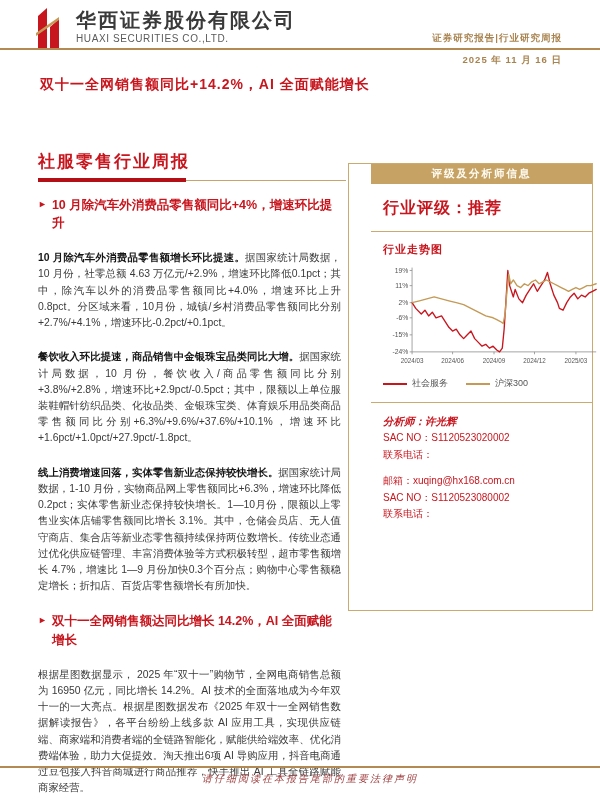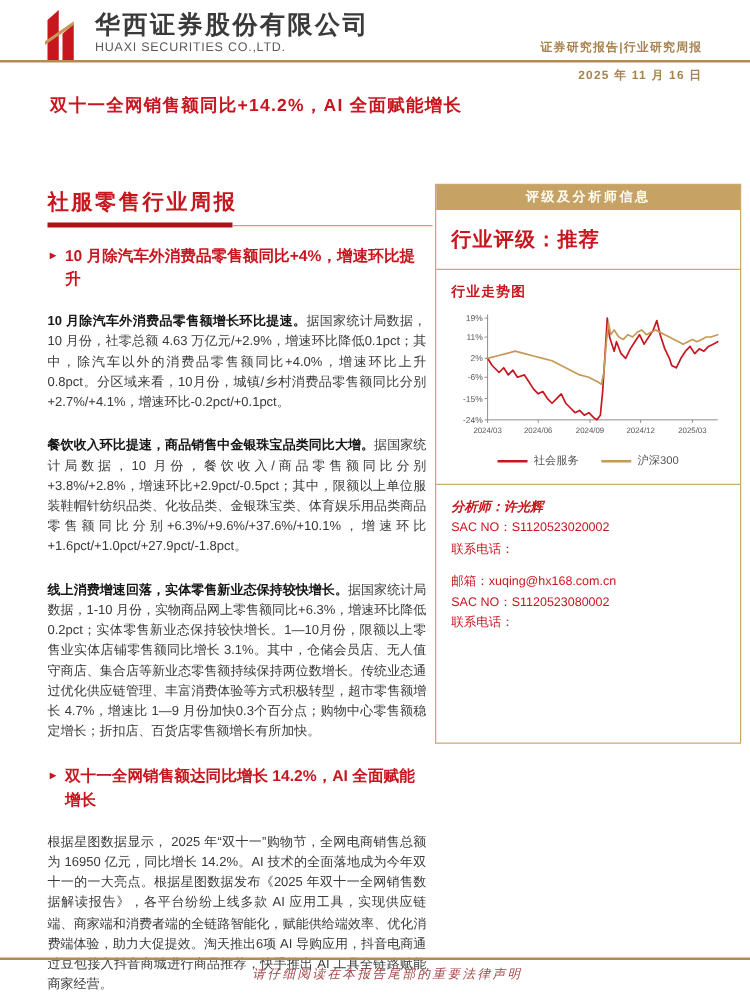--- a/index.html
+++ b/index.html
@@ -25,28 +25,28 @@
   .sub-rule .red-seg { position:absolute; left:0; top:0; width:148px; height:4px; background:#B21016; }
   .sub-rule .gold-seg { position:absolute; left:148px; right:0; top:1.5px; height:1px; background:#C9A469; }
   
   .left-col { position:absolute; left:38px; top:186px; width:303px; color:#3a3a3a; }
   .bullet-head { display:flex; gap:5px; margin:10px 0 2px 0; color:#C8161E; font-weight:bold; font-size:12.5px; line-height:1.45; }
   .bullet-head .marker { font-size:9px; padding-top:2px; }
   .para { font-size:10.4px; line-height:1.56; text-align:justify; margin:18px 0; }
   .para .lead { font-weight:bold; color:#161616; }
   .advice-head { font-size:13px; font-weight:bold; color:#C8161E; margin-top:8px; letter-spacing:1px; }
   
-  .sidebar { position:absolute; left:348px; top:147px; width:245px; height:448px; border:1px solid #CBA96F; background:#fff; }
+  .sidebar { position:absolute; left:348px; top:163px; width:245px; height:448px; border:1px solid #CBA96F; background:#fff;padding-left:22px; }
   .sidebar-header { height:20px; background:#C7A265; color:#FFFDF4; font-size:10.5px; font-weight:bold; letter-spacing:2px; display:flex; align-items:center; justify-content:center; }
   .sidebar-body { padding:10px 12px 0 12px; }
   .rating-row { font-size:16px; font-weight:bold; color:#C8161E; margin-top:4px; letter-spacing:1px; }
   .side-divider { border:none; border-top:1px solid #CBA96F; margin:12px -12px 10px -12px; }
   .chart-title { font-size:11px; font-weight:bold; color:#C8161E; letter-spacing:1px; margin-bottom:6px; }
   .chart-wrap { width:100%; }
-  .chart-legend { display:flex; justify-content:center; gap:18px; margin-top:2px; font-size:9px; color:#555; align-items:center; }
+  .chart-legend { display:flex; gap:18px; margin-top:2px; font-size:9px; color:#555; align-items:center; }
   .legend-item { display:flex; align-items:center; gap:5px; }
   .legend-line { width:24px; height:2px; background:#C8161E; }
   .analyst-block { font-size:10px; color:#C8161E; line-height:1.65; margin-bottom:10px; }
   .analyst-block .a-name { font-weight:bold; font-style:italic; font-size:10.5px; }
   
   .rule-bottom { position:absolute; left:0; right:0; top:766px; height:2px; background:#B38B52; }
   .footer-text { position:absolute; left:0; right:0; top:772px; text-align:center; font-size:10px; color:#A04243; letter-spacing:2px; font-family:"Liberation Serif","DejaVu Serif",serif; font-style:italic;padding-left:20px; }
 </style>
 </head>
 <body>

